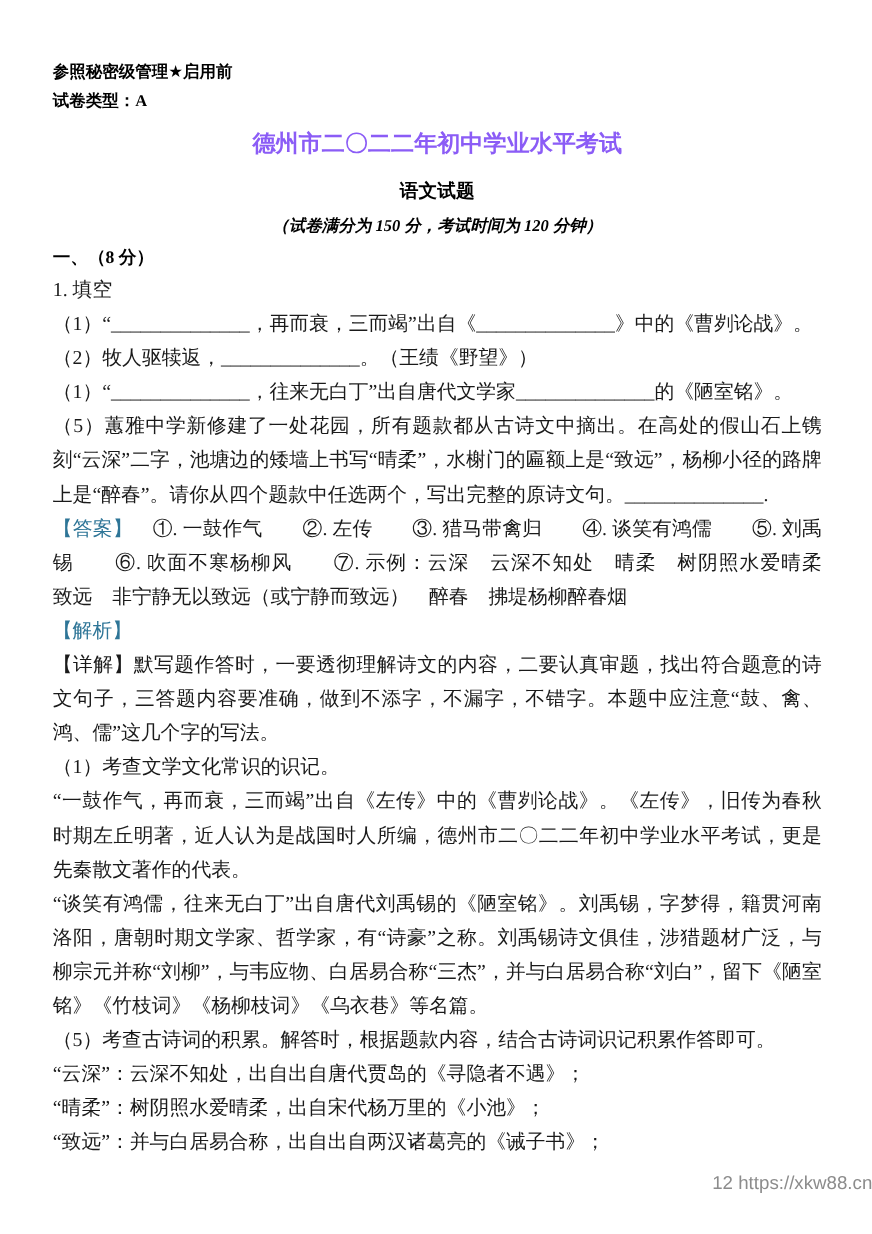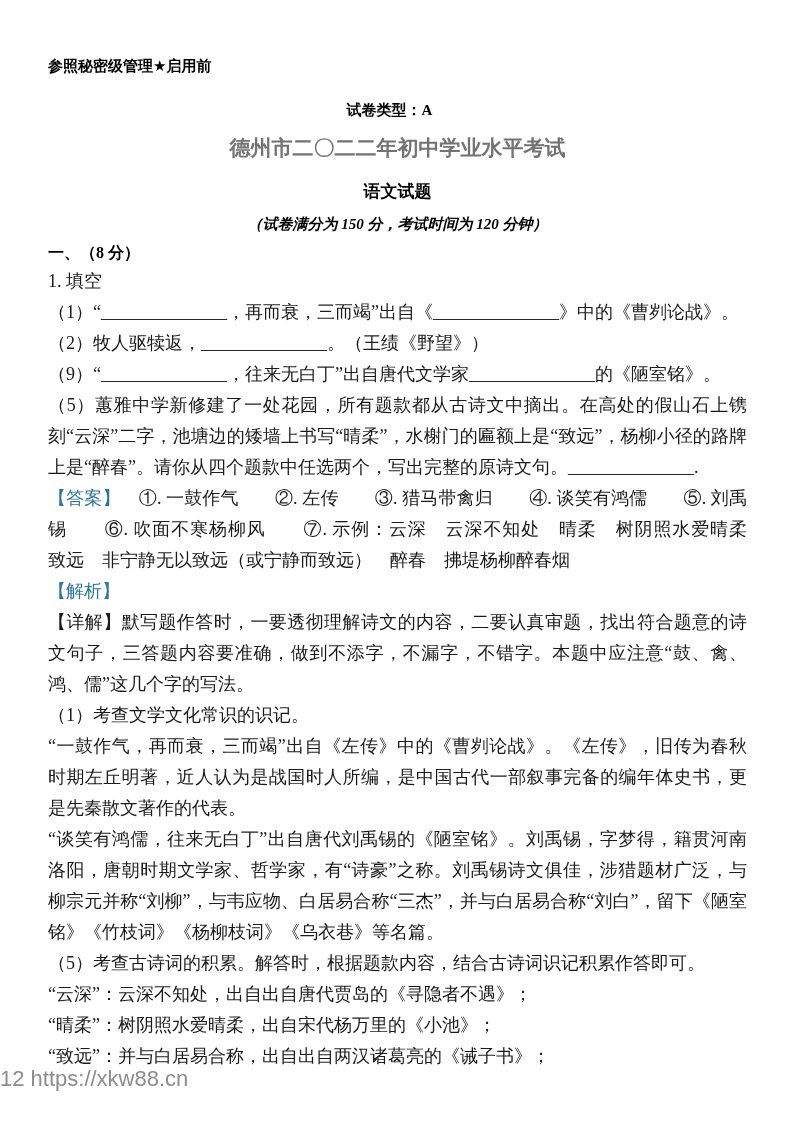--- a/index.html
+++ b/index.html
@@ -20,35 +20,35 @@
     top: 56px;
   }
   .notice {
     font-family: "Liberation Sans", "DejaVu Sans", sans-serif;
     font-weight: bold;
     font-size: 15px;
     line-height: 20px;
     color: #000;
   }
   .paper-type {
-    text-align: center;
+    text-align: left;
     font-weight: bold;
     font-size: 15px;
     line-height: 20px;
-    margin-top: 24px;
+    margin-top: 6px;
     padding-right: 16px;
     color: #000;
   }
   .main-title {
     text-align: center;
     font-weight: bold;
     font-size: 21px;
     line-height: 28px;
     margin-top: 14px;
-    color: #737373;
+    color: #8b5cf6;
   }
   .paper-title {
     text-align: center;
     font-weight: bold;
     font-size: 17px;
     line-height: 28px;
     margin-top: 16px;
     color: #000;
   }
   .exam-info {
@@ -71,23 +71,23 @@
     font-size: 18px;
     line-height: 31px;
     text-align: justify;
     color: #1a1a1a;
   }
   .label-accent { color: #2e7597; }
   .footer {
     position: absolute;
     left: 0; right: 0;
     top: 1066px;
-    text-align: left;
+    text-align: right;
     font-family: "Liberation Sans", "DejaVu Sans", sans-serif;
-    font-size: 22px;
+    font-size: 17px;
     color: #8c8c8c;
   }
 </style>
 </head>
 <body>
 
 <div class="page">
   <div class="content">
 
     <div class="notice">参照秘密级管理★启用前</div>
@@ -99,31 +99,31 @@
     <div class="paper-title">语文试题</div>
 
     <div class="exam-info">（试卷满分为 150 分，考试时间为 120 分钟）</div>
 
     <div class="section-heading">一、（8 分）</div>
 
     <p class="body-line">1. 填空</p>
 
     <p class="body-line">（1）“______________，再而衰，三而竭”出自《______________》中的《曹刿论战》。</p>
     <p class="body-line">（2）牧人驱犊返，______________。（王绩《野望》）</p>
-    <p class="body-line">（9）“______________，往来无白丁”出自唐代文学家______________的《陋室铭》。</p>
+    <p class="body-line">（1）“______________，往来无白丁”出自唐代文学家______________的《陋室铭》。</p>
     <p class="body-line">（5）蕙雅中学新修建了一处花园，所有题款都从古诗文中摘出。在高处的假山石上镌刻“云深”二字，池塘边的矮墙上书写“晴柔”，水榭门的匾额上是“致远”，杨柳小径的路牌上是“醉春”。请你从四个题款中任选两个，写出完整的原诗文句。______________.</p>
 
     <p class="body-line"><span class="label-accent" style="color: rgb(46, 117, 151);">【答案】</span><span>　①. 一鼓作气　　②. 左传　　③. 猎马带禽归　　④. 谈笑有鸿儒　　⑤. 刘禹锡　　⑥. 吹面不寒杨柳风　　⑦. 示例：云深　云深不知处　晴柔　树阴照水爱晴柔　致远　非宁静无以致远（或宁静而致远）　醉春　拂堤杨柳醉春烟</span></p>
 
     <p class="body-line"><span class="label-accent" style="color: rgb(46, 117, 151);">【解析】</span></p>
 
     <p class="body-line"><span>【详解】</span><span>默写题作答时，一要透彻理解诗文的内容，二要认真审题，找出符合题意的诗文句子，三答题内容要准确，做到不添字，不漏字，不错字。本题中应注意“鼓、禽、鸿、儒”这几个字的写法。</span></p>
 
     <p class="body-line">（1）考查文学文化常识的识记。</p>
-    <p class="body-line">“一鼓作气，再而衰，三而竭”出自《左传》中的《曹刿论战》。《左传》，旧传为春秋时期左丘明著，近人认为是战国时人所编，是中国古代一部叙事完备的编年体史书，更是先秦散文著作的代表。</p>
+    <p class="body-line">“一鼓作气，再而衰，三而竭”出自《左传》中的《曹刿论战》。《左传》，旧传为春秋时期左丘明著，近人认为是战国时人所编，德州市二〇二二年初中学业水平考试，更是先秦散文著作的代表。</p>
     <p class="body-line">“谈笑有鸿儒，往来无白丁”出自唐代刘禹锡的《陋室铭》。刘禹锡，字梦得，籍贯河南洛阳，唐朝时期文学家、哲学家，有“诗豪”之称。刘禹锡诗文俱佳，涉猎题材广泛，与柳宗元并称“刘柳”，与韦应物、白居易合称“三杰”，并与白居易合称“刘白”，留下《陋室铭》《竹枝词》《杨柳枝词》《乌衣巷》等名篇。</p>
     <p class="body-line">（5）考查古诗词的积累。解答时，根据题款内容，结合古诗词识记积累作答即可。</p>
     <p class="body-line">“云深”：云深不知处，出自出自唐代贾岛的《寻隐者不遇》；</p>
     <p class="body-line">“晴柔”：树阴照水爱晴柔，出自宋代杨万里的《小池》；</p>
     <p class="body-line">“致远”：并与白居易合称，出自出自两汉诸葛亮的《诫子书》；</p>
 
   </div>
 
   <div class="footer">12 https://xkw88.cn</div>
 </div>

